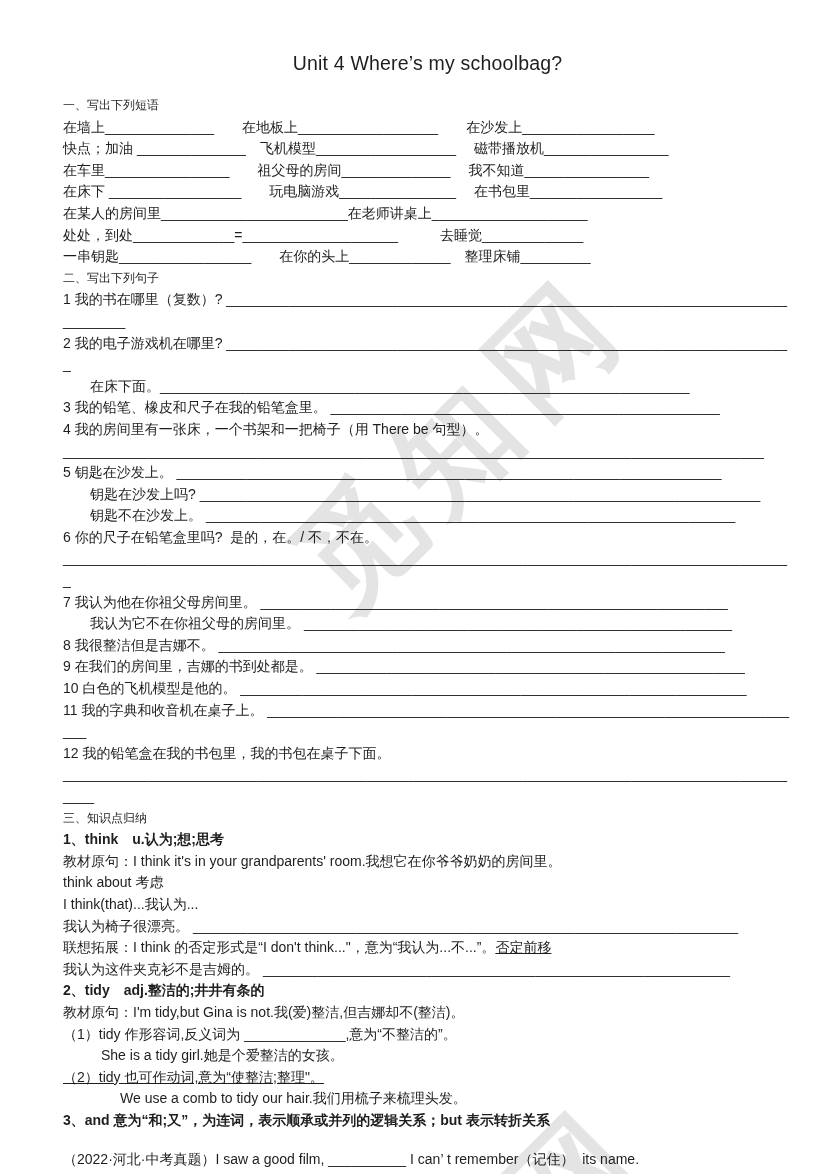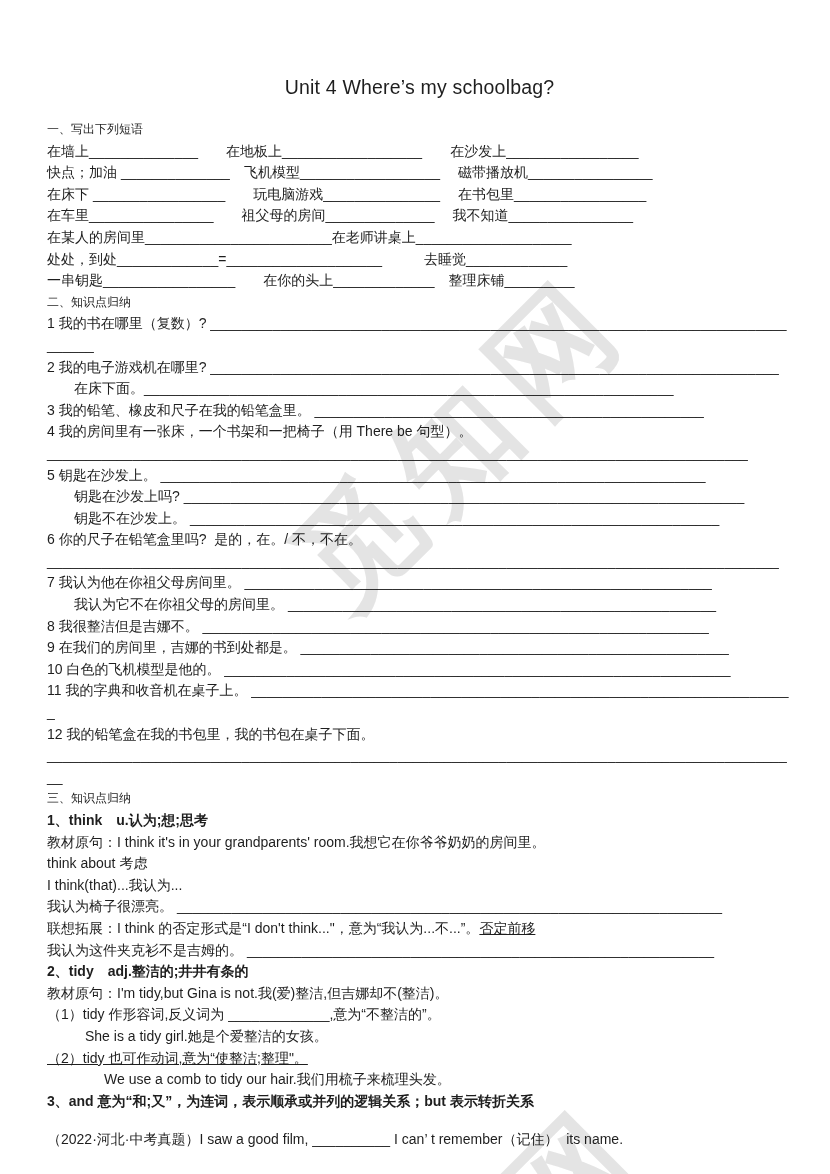--- a/index.html
+++ b/index.html
@@ -5,21 +5,21 @@
   html,body{margin:0;padding:0;background:#e9e9e9;}
   .page{
     position:relative;
     width:830px;height:1174px;
     background:#ffffff;
     overflow:hidden;
     font-family:"Liberation Sans","DejaVu Sans",sans-serif;
     color:#1e1e1e;
     margin:0 auto;
   }
-  .content{position:relative;z-index:1;padding:52px 38px 0 47px;margin-top:24px;}
+  .content{position:relative;z-index:1;padding:52px 38px 0 63px;}
   .title{
     text-align:center;
     font-size:19.5px;
     font-weight:400;
     margin:0 0 20px 0;
     letter-spacing:0.2px;
   }
   .ln{
     font-size:14px;
     line-height:21.6px;
@@ -56,27 +56,27 @@
   <div class="wm wm1">觅知网</div>
   <div class="wm wm2">觅知网</div>
 
   <div class="content">
 
     <h1 class="title">Unit 4 Where’s my schoolbag?</h1>
 
     <div class="ln heading">一、写出下列短语</div>
     <div class="ln">在墙上______________　　在地板上__________________　　在沙发上_________________</div>
     <div class="ln">快点；加油 ______________　飞机模型__________________　 磁带播放机________________</div>
+    <div class="ln">在车里________________　　祖父母的房间______________　 我不知道________________</div>
     <div class="ln">在床下 _________________　　玩电脑游戏_______________　 在书包里_________________</div>
-    <div class="ln">在车里________________　　祖父母的房间______________　 我不知道________________</div>
     <div class="ln">在某人的房间里________________________在老师讲桌上____________________</div>
     <div class="ln">处处，到处_____________=____________________　　　去睡觉_____________</div>
     <div class="ln">一串钥匙_________________　　在你的头上_____________　整理床铺_________</div>
 
-    <div class="ln heading">二、知识点归纳</div>
+    <div class="ln heading">二、写出下列句子</div>
     <div class="ln">1 我的书在哪里（复数）? ________________________________________________________________________________</div>
     <div class="ln">2 我的电子游戏机在哪里? _________________________________________________________________________</div>
     <div class="ln ind">在床下面。____________________________________________________________________</div>
     <div class="ln">3 我的铅笔、橡皮和尺子在我的铅笔盒里。 __________________________________________________</div>
     <div class="ln">4 我的房间里有一张床，一个书架和一把椅子（用 There be 句型）。</div>
     <div class="ln">__________________________________________________________________________________________</div>
     <div class="ln">5 钥匙在沙发上。 ______________________________________________________________________</div>
     <div class="ln ind">钥匙在沙发上吗? ________________________________________________________________________</div>
     <div class="ln ind">钥匙不在沙发上。 ____________________________________________________________________</div>
     <div class="ln">6 你的尺子在铅笔盒里吗?  是的，在。/ 不，不在。</div>

